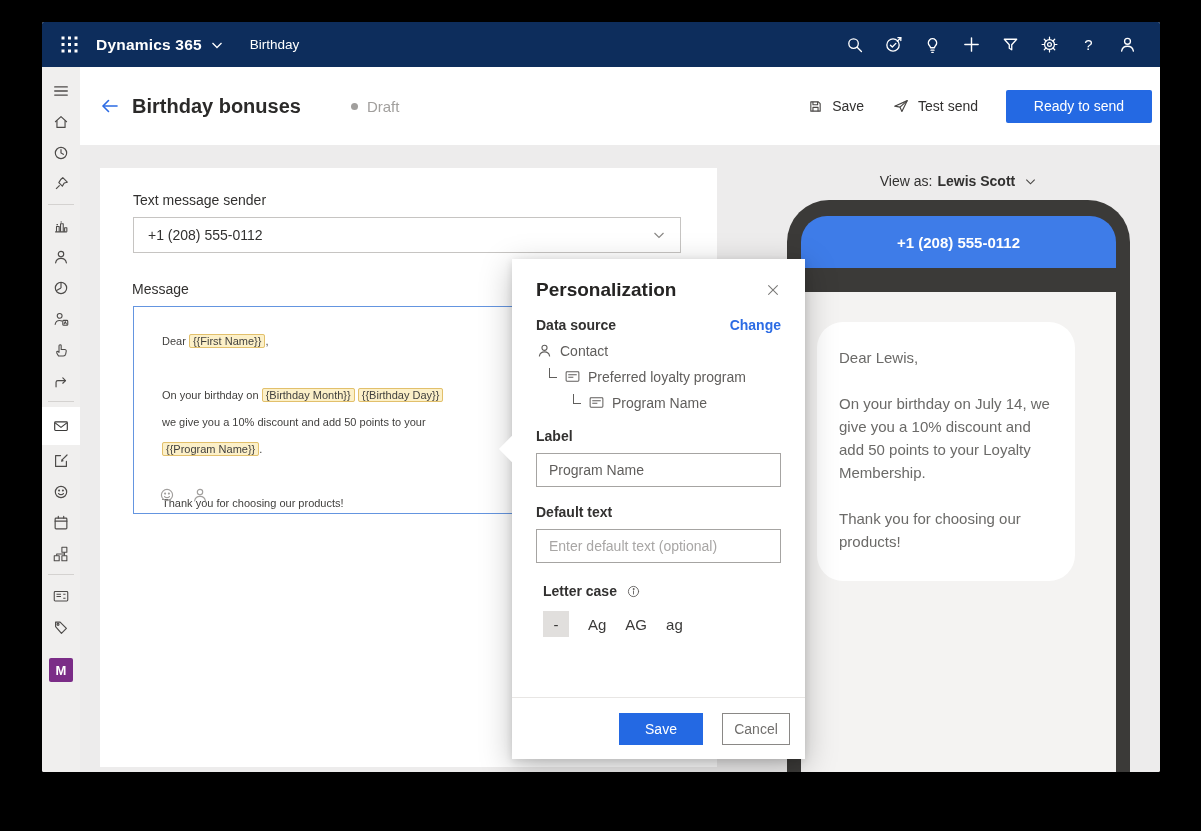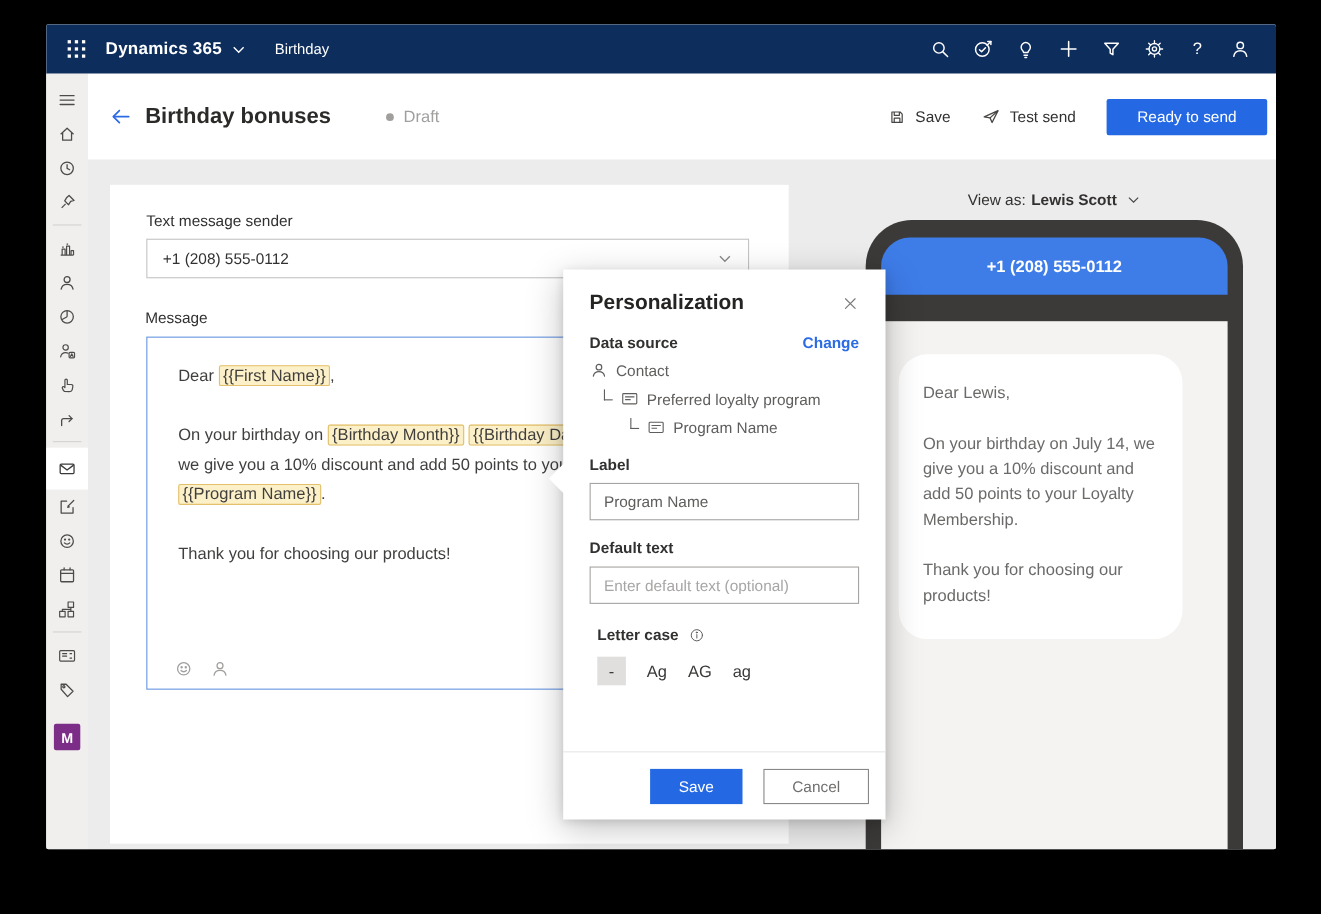--- a/index.html
+++ b/index.html
@@ -55,22 +55,22 @@
   .canvas { position:absolute; left:38px; right:0; top:123px; bottom:0; background:#edecec; overflow:hidden; }
   .card { position:absolute; left:20px; top:23px; width:617px; bottom:5px; background:#fff; }
   .fld-label { display:block; margin:0 0 0 33px; font-size:14px; color:#323130; }
   .lbl1 { padding-top:24px; }
   .dropdown {
     margin:9px 0 0 33px; width:548px; height:36px; border:1px solid #c6c4c2; background:#fff;
     display:flex; align-items:center; justify-content:space-between; padding:0 14px; font-size:14px; color:#323130; cursor:pointer;
   }
   .lbl2 { margin-top:28px;margin-left:32px; }
   .msgbox {
-    position:relative; margin:9px 0 0 33px; width:548px; height:321px; background:#fff;
-    border:1.5px solid #6495e0; padding:21px 28px; font-size:15px; line-height:27px; color:#403f3d;
+    position:relative; margin:9px 0 0 33px; width:548px; height:208px; background:#fff;
+    border:1.5px solid #6495e0; padding:21px 28px; font-size:11px; line-height:27px; color:#403f3d;
   }
   .msgbox p { margin:0; }
   .msgbox p.sp { margin-top:27px; }
   .token { background:#fcf0c8; border:1px solid #e2c06c; border-radius:2px; padding:0 3px; }
   .msg-tools { position:absolute; left:24px; bottom:9px; display:flex; gap:15px; }
   .tool-btn { background:none; border:0; display:flex; cursor:pointer; }
   
   .viewas {
     position:absolute; left:707px; top:28px; width:343px; display:flex; justify-content:center;
     align-items:center; gap:5px; font-size:14px; color:#323130;text-align:center;
@@ -87,21 +87,21 @@
   }
   .phone-screen { background:#f4f3f2; height:516px; padding-top:30px;margin-top:24px; }
   .bubble {
     margin-left:16px; width:258px; background:#fff; border-radius:26px; padding:24px 20px 28px 22px;
     font-size:15px; line-height:23px; color:#6b6a68;
   }
   .bubble p { margin:0; }
   .bubble p + p { margin-top:23px; }
   
   .popup {
-    position:absolute; left:470px; top:223px; width:293px; height:500px; background:#fff;
+    position:absolute; left:470px; top:237px; width:293px; height:500px; background:#fff;
     box-shadow:0 8px 30px rgba(0,0,0,.25), 0 2px 8px rgba(0,0,0,.12); padding:20px 24px; z-index:5;
   }
   .tail { position:absolute; left:-9px; top:180px; width:20px; height:20px; background:#fff; transform:rotate(45deg); }
   .popup-head { display:flex; justify-content:space-between; align-items:center; }
   .popup-title { font-size:19px; font-weight:700; color:#252423; }
   .close-btn { background:none; border:0; display:flex; cursor:pointer; }
   .ds-row { margin-top:16px; display:flex; justify-content:space-between; align-items:center; }
   .ds-label { font-weight:700; font-size:14px; color:#323130; }
   .change { color:#2b6be4; font-weight:700; font-size:14px; text-decoration:none; cursor:pointer; }
   .tree-row { display:flex; align-items:center; gap:7px; margin-top:9px; font-size:14px; color:#605e5c; }
@@ -116,21 +116,21 @@
   .pin::placeholder { color:#a8a6a5; }
   .lc-row { margin-top:20px; margin-left:7px; display:flex; align-items:center; gap:9px; font-weight:700; font-size:14px; color:#323130; }
   .lc-opts { margin-top:12px; margin-left:7px; display:flex; align-items:center; gap:19px; }
   .lc-opt { background:none; border:0; font-size:15px; color:#3b3a39; cursor:pointer; font-family:inherit; }
   .lc-opt.sel { background:#e1dfdd; width:26px; height:26px; display:flex; align-items:center; justify-content:center; }
   .popup-footer {
     position:absolute; left:0; right:0; bottom:0; height:62px; border-top:1px solid #e8e6e4;
     display:flex; align-items:center; justify-content:flex-end; gap:19px; padding:0 15px;
   }
   .btn-primary { width:84px; height:32px; background:#2469e3; color:#fff; border:0; font-size:14px; cursor:pointer; font-family:inherit; }
-  .btn-sec { width:96px; height:32px; background:#fff; border:1px solid #8a8886; color:#716f6d; font-size:14px; cursor:pointer; font-family:inherit; }
+  .btn-sec { width:68px; height:32px; background:#fff; border:1px solid #8a8886; color:#716f6d; font-size:14px; cursor:pointer; font-family:inherit; }
   svg { display:block; }
 </style>
 </head>
 <body>
 
 <div class="window">
 
   <header class="navbar">
     <div class="nav-left">
       <button class="waffle">

